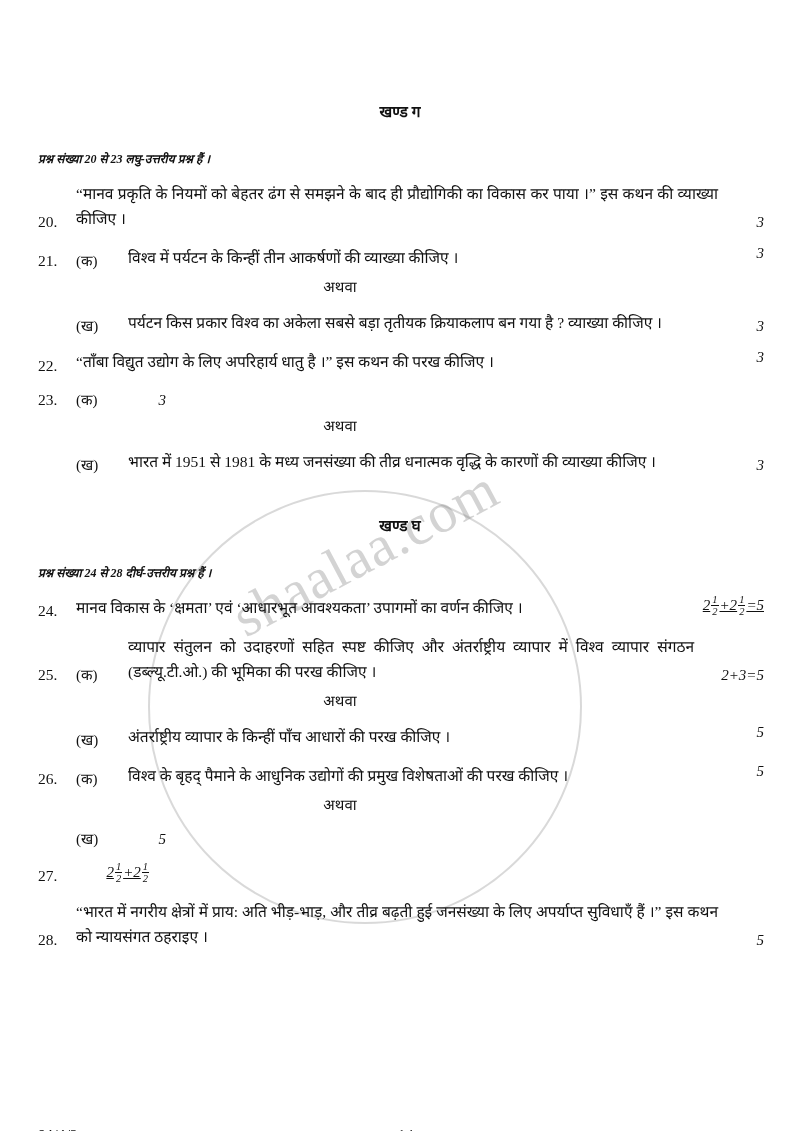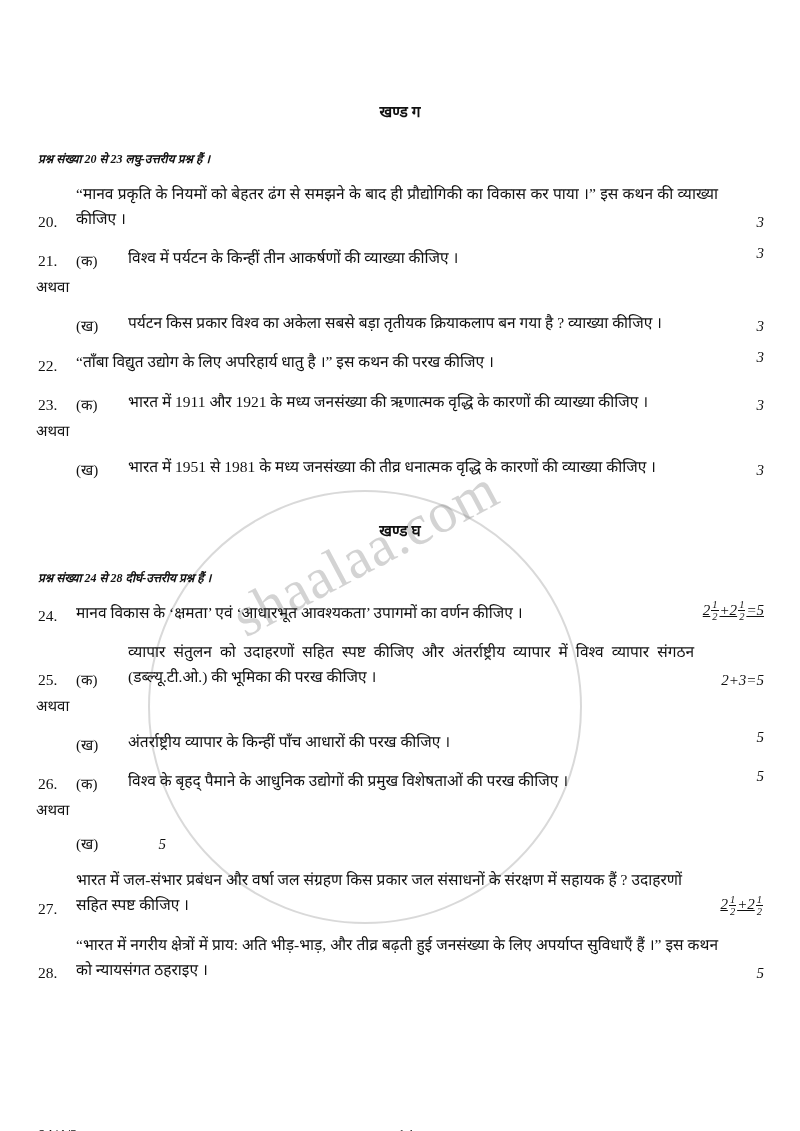--- a/index.html
+++ b/index.html
@@ -107,20 +107,21 @@
     width: 38px;
     flex: 0 0 38px;
     text-align: right;
     font-size: 15px;
     font-style: italic;
     align-self: flex-end;
   }
   .marks.top { align-self: flex-start; }
 
   .alt {
+    text-align: center;
     font-size: 15px;
     margin-top: 6px;
     margin-bottom: 0;
     padding-right: 120px;
   }
 
   
   .frac {
     display: inline-flex;
     flex-direction: column;
@@ -195,21 +196,20 @@
 
     <div class="qrow">
       <div class="qnum">22.</div>
       <div class="qtext nojust">“ताँबा विद्युत उद्योग के लिए अपरिहार्य धातु है ।” इस कथन की परख कीजिए ।</div>
       <div class="marks top">3</div>
     </div>
 
     <div class="qrow">
       <div class="qnum">23.</div>
       <div class="qpart">(क)</div>
-      <div class="qtext">भारत में 1911 और 1921 के मध्य जनसंख्या की ऋणात्मक वृद्धि के कारणों की व्याख्या कीजिए ।</div>
       <div class="marks">3</div>
     </div>
 
     <div class="alt">अथवा</div>
 
     <div class="qrow">
       <div class="qnum"></div>
       <div class="qpart">(ख)</div>
       <div class="qtext">भारत में 1951 से 1981 के मध्य जनसंख्या की तीव्र धनात्मक वृद्धि के कारणों की व्याख्या कीजिए ।</div>
       <div class="marks">3</div>
@@ -258,21 +258,20 @@
     <div class="alt">अथवा</div>
 
     <div class="qrow">
       <div class="qnum"></div>
       <div class="qpart">(ख)</div>
       <div class="marks">5</div>
     </div>
 
     <div class="qrow">
       <div class="qnum">27.</div>
-      <div class="qtext">भारत में जल-संभार प्रबंधन और वर्षा जल संग्रहण किस प्रकार जल संसाधनों के संरक्षण में सहायक हैं ? उदाहरणों सहित स्पष्ट कीजिए ।</div>
       <div class="marks" style="width:74px;flex:0 0 74px;">
         <span class="mixed">2<span class="frac">
               <span class="num">1</span>
               <span class="den">2</span>
             </span>+2<span class="frac">
               <span class="num">1</span>
               <span class="den">2</span>
             </span></span>
       </div>
     </div>

